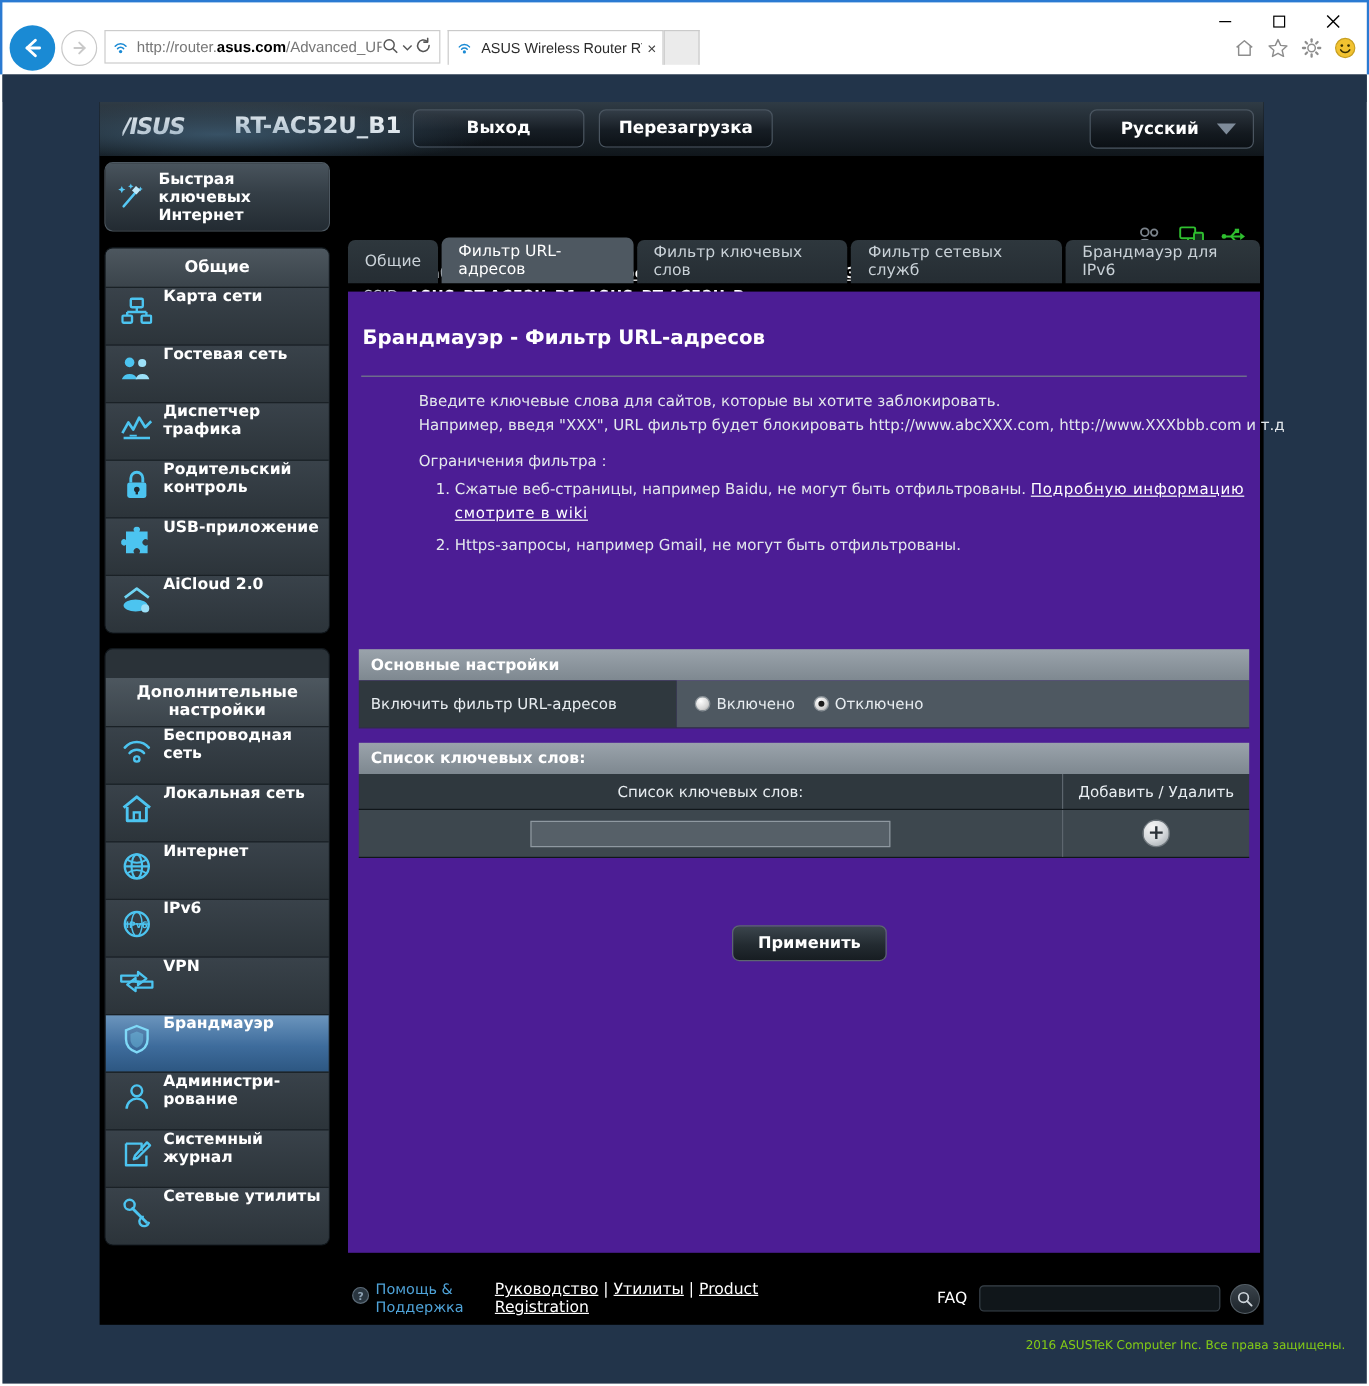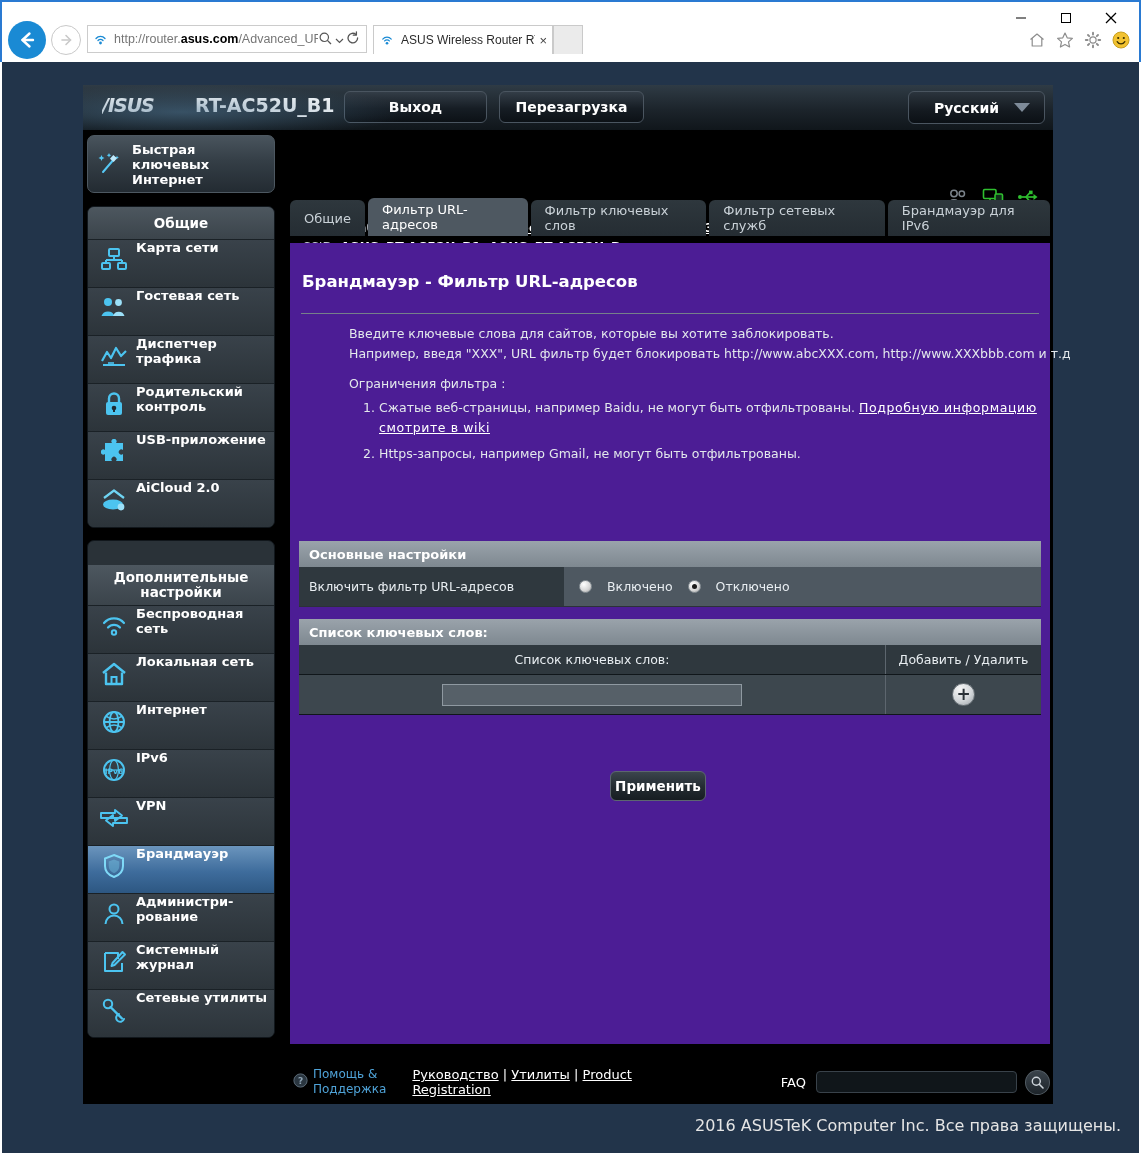--- a/index.html
+++ b/index.html
@@ -268,21 +268,21 @@
   #row-enable .cell-label {
     width: 265px; height: 100%; background: #2f383e;
     display: flex; align-items: center; padding-left: 10px;
     color: #e8edf1; font-size: 12.5px;
     font-family: "DejaVu Sans", sans-serif;
   }
   #row-enable .cell-val {
     flex: 1; background: #4e5861; display: flex; align-items: center;
     padding-left: 15px; gap: 5px;
   }
-  .radio-opt { display: flex; align-items: center; gap: 15px; }
+  .radio-opt { display: flex; align-items: center; gap: 5px; }
   .radio-opt span {
     color: #e8edf1; font-size: 12.5px; font-family: "DejaVu Sans", sans-serif;
   }
   .radio {
     width: 13px; height: 13px; border-radius: 50%;
     background: radial-gradient(circle at 35% 30%, #ffffff 0%, #d6d6d6 60%, #9a9a9a 100%);
     border: 1px solid #8a9298; flex-shrink: 0;
     display: flex; align-items: center; justify-content: center;
   }
   .radio .dot { width: 5px; height: 5px; border-radius: 50%; background: transparent; }
@@ -330,21 +330,21 @@
     font-family: "DejaVu Sans", sans-serif;
   }
   #kw-empty-row {
     height: 33px; display: flex; align-items: center; justify-content: center;
     background: #4e5861; border-bottom: 1px solid #10161a;
     color: #f0c020; font-size: 12.5px; letter-spacing: .6px;
     font-family: "DejaVu Sans Mono", monospace;
   }
   #apply-btn {
     position: absolute; left: 320px; top: 528px;
-    width: 96px; height: 30px; border-radius: 6px;
+    width: 129px; height: 30px; border-radius: 6px;
     border: 1px solid #5c666f;
     background: linear-gradient(180deg,#3b454d 0%,#232b31 55%,#171d22 100%);
     color: #ffffff; font-size: 13.5px; font-weight: bold;
     display: flex; align-items: center; justify-content: center;
     font-family: "DejaVu Sans", sans-serif;
   }
 
   
   #footer {
     position: absolute; left: 207px; top: 975px; width: 760px; height: 44px;
@@ -371,21 +371,21 @@
     font-family: "DejaVu Sans", sans-serif;
   }
   #faq-search-btn {
     margin-left: 8px; width: 25px; height: 25px; border-radius: 50%;
     background: linear-gradient(180deg,#3a434b 0%,#1d242a 100%);
     border: 1px solid #525c64;
     display: flex; align-items: center; justify-content: center;
   }
   #copyright {
     position: absolute; right: 18px; top: 1054px;
-    color: #e5e5e5; font-size: 16px;
+    color: #84cc16; font-size: 10px;
     font-family: "DejaVu Sans", sans-serif;
   }
 </style>
 </head>
 <body>
 
 <div id="browser-chrome">
 
   <div id="win-controls">
     <div class="win-btn">

